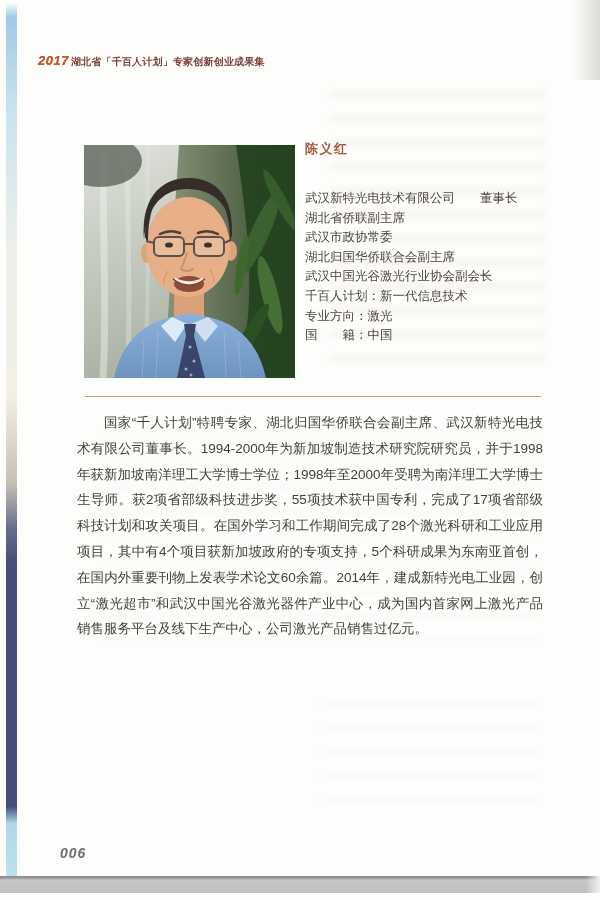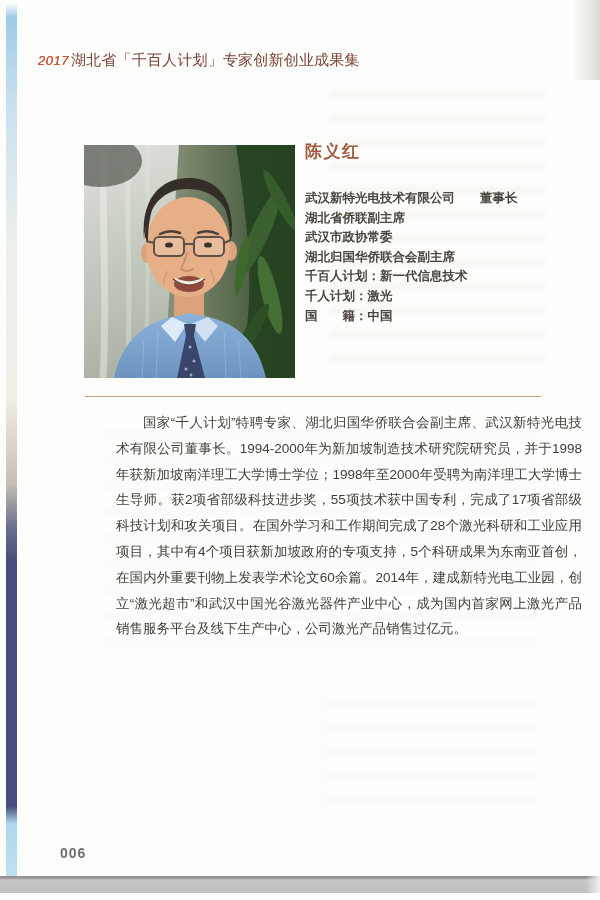--- a/index.html
+++ b/index.html
@@ -32,42 +32,42 @@
   .ghost { position:absolute; z-index:1; filter:blur(2px); pointer-events:none; }
   .g1 { left:330px; top:90px; width:215px; height:280px; opacity:.6;
         background:repeating-linear-gradient(180deg, rgba(166,148,128,.09) 0 9px, transparent 9px 24px); }
   .g2 { left:100px; top:430px; width:440px; height:220px; opacity:.4;
         background:repeating-linear-gradient(180deg, rgba(160,150,136,.05) 0 8px, transparent 8px 26px); }
   .g3 { left:320px; top:700px; width:220px; height:120px; opacity:.4;
         background:repeating-linear-gradient(180deg, rgba(160,150,136,.05) 0 8px, transparent 8px 24px); }
 
   
   .hdr { position:absolute; left:38px; top:37px; z-index:2; display:flex; align-items:baseline; gap:2px; }
-  .year { font-size:13px; font-weight:400; font-style:italic; color:#cb5a2b; letter-spacing:.5px;
+  .year { font-size:13px; font-weight:700; font-style:italic; color:#cb5a2b; letter-spacing:.5px;
           text-shadow:0 0 .5px #a84422;margin-top:16px; }
-  .hdr-title { font-size:15px; font-weight:400; color:#7c4036; letter-spacing:.2px; }
+  .hdr-title { font-size:10px; font-weight:700; color:#7c4036; letter-spacing:.2px; }
 
   .photo { position:absolute; left:84px; top:145px; width:211px; height:233px; z-index:2; overflow:hidden; }
   .photo svg { display:block; width:100%; height:100%; }
 
   .name { position:absolute; left:305px; top:140px; z-index:2;
-          font-size:17px; font-weight:600; color:#a05a40; letter-spacing:1.5px;font-family:Liberation Mono, monospace; }
+          font-size:13px; font-weight:600; color:#a05a40; letter-spacing:1.5px;font-family:Liberation Mono, monospace; }
 
   .titles { position:absolute; left:305px; top:189px; z-index:2; list-style:none; }
-  .titles li { font-size:12.5px; font-weight:700; color:#4c443e; line-height:19.6px; white-space:nowrap; }
+  .titles li { font-size:12.5px; font-weight:400; color:#4c443e; line-height:19.6px; white-space:nowrap; }
 
   .rule { position:absolute; left:85px; top:396px; width:456px; z-index:2;
           border:none; border-top:1.6px solid #c3a07a; }
 
   .bio { position:absolute; left:77px; top:410px; width:466px; z-index:2;
          font-size:13.5px; line-height:25.8px; color:#423e39;
-         text-align:justify; text-indent:2em;margin-left:39px; }
+         text-align:justify; text-indent:2em; }
 
   .pageno { position:absolute; left:60px; top:845px; z-index:2;
-            font-size:14px; font-weight:700; color:#6e6e70; letter-spacing:1px; }
+            font-size:14px; font-style:italic; font-weight:700; color:#6e6e70; letter-spacing:1px; }
 </style>
 </head>
 <body>
 
 <div class="scan">
 
   <div class="edge-left"></div>
   <div class="corner-tr"></div>
   <div class="band-bottom"></div>
   <div class="ghost g1"></div>
@@ -145,22 +145,23 @@
     </svg>
   </figure>
 
   <h1 class="name">陈义红</h1>
 
   <ul class="titles">
     <li>武汉新特光电技术有限公司　　董事长</li>
     <li>湖北省侨联副主席</li>
     <li>武汉市政协常委</li>
     <li>湖北归国华侨联合会副主席</li>
+    <li>武汉中国光谷激光行业协会副会长</li>
     <li>千百人计划：新一代信息技术</li>
-    <li>千人计划：激光</li>
+    <li>专业方向：激光</li>
     <li>国　　籍：中国</li>
   </ul>
 
   <hr class="rule">
 
   <p class="bio">国家“千人计划”特聘专家、湖北归国华侨联合会副主席、武汉新特光电技术有限公司董事长。1994-2000年为新加坡制造技术研究院研究员，并于1998年获新加坡南洋理工大学博士学位；1998年至2000年受聘为南洋理工大学博士生导师。获2项省部级科技进步奖，55项技术获中国专利，完成了17项省部级科技计划和攻关项目。在国外学习和工作期间完成了28个激光科研和工业应用项目，其中有4个项目获新加坡政府的专项支持，5个科研成果为东南亚首创，在国内外重要刊物上发表学术论文60余篇。2014年，建成新特光电工业园，创立“激光超市”和武汉中国光谷激光器件产业中心，成为国内首家网上激光产品销售服务平台及线下生产中心，公司激光产品销售过亿元。</p>
 
   <div class="pageno">006</div>
 
 </div>

